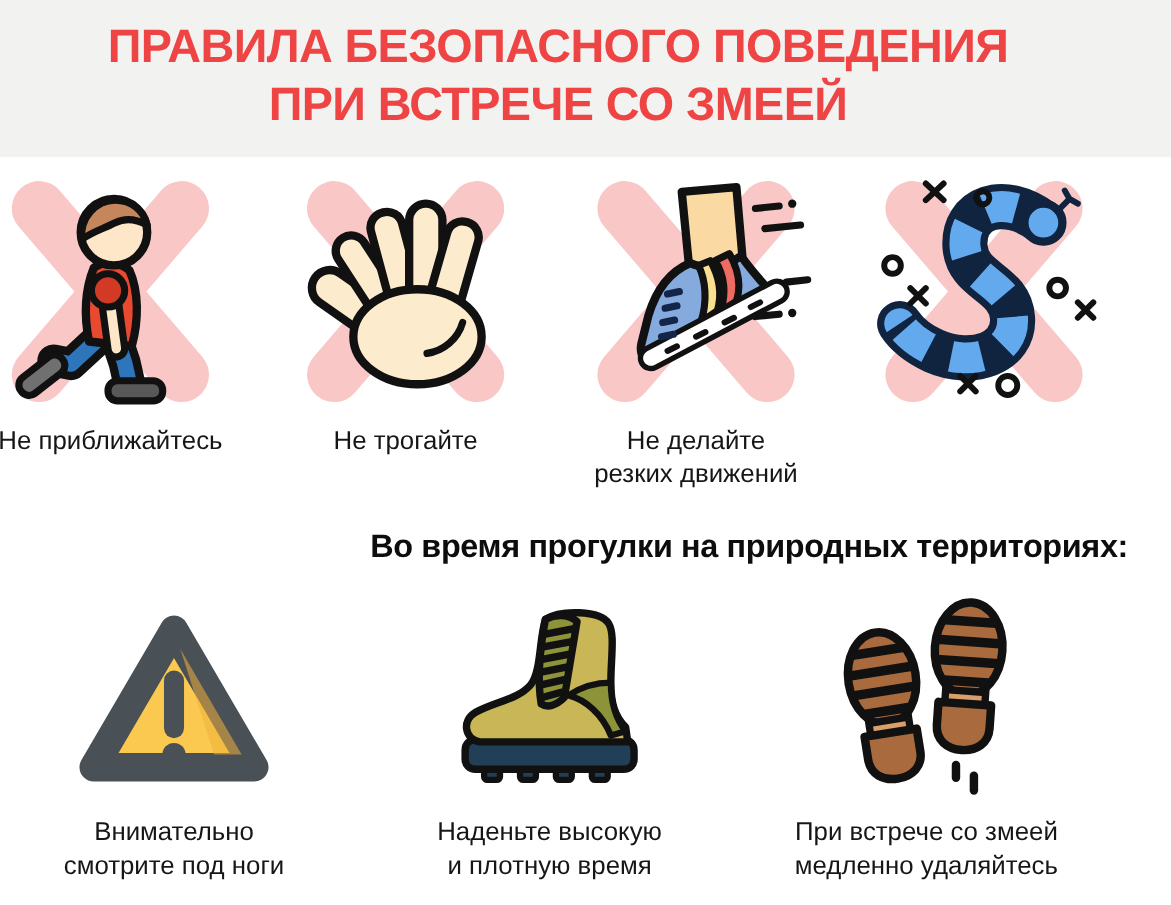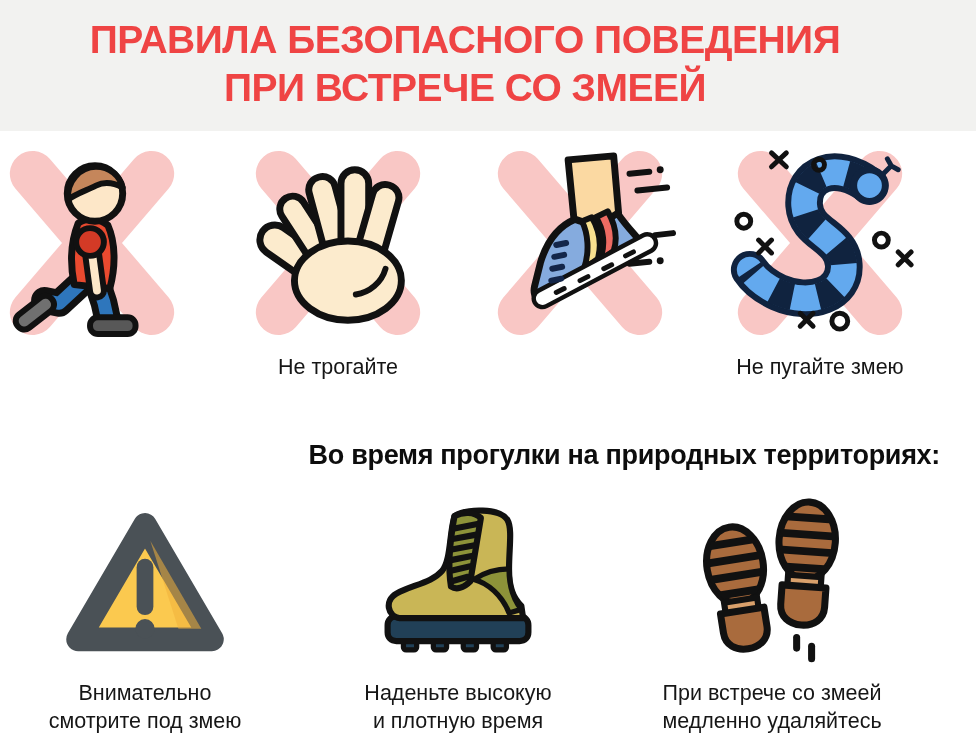--- a/index.html
+++ b/index.html
@@ -47,20 +47,21 @@
         <path d="M104,136 L112,160 L116,178" fill="none" stroke="#2e76bc" stroke-width="13" stroke-linecap="round" stroke-linejoin="round"></path>
         <rect x="98" y="175" width="46" height="17" rx="8" fill="#585858" stroke="#111" stroke-width="6"></rect>
         <path d="M86,80 C78,100 78,122 82,142 L118,146 C124,124 124,100 116,82 C106,74 94,74 86,80 Z" fill="#e94a2f" stroke="#111" stroke-width="7" stroke-linejoin="round"></path>
         <line x1="99" y1="103" x2="105" y2="148" stroke="#111" stroke-width="20" stroke-linecap="round"></line>
         <line x1="99" y1="103" x2="105" y2="148" stroke="#fde7c8" stroke-width="8" stroke-linecap="round"></line>
         <circle cx="98" cy="99" r="14" fill="#d33a26" stroke="#111" stroke-width="6"></circle>
         <circle cx="103" cy="50" r="28" fill="#fde7c8" stroke="#111" stroke-width="7"></circle>
         <path d="M76,56 C74,38 88,23 104,23 C118,23 128,32 131,44 C120,38 112,38 104,42 C94,47 84,50 76,56 Z" fill="#c5865b" stroke="#111" stroke-width="6" stroke-linejoin="round"></path>
       </svg>
     </div>
+    <div class="lbl">Не приближайтесь</div>
   </div>
 
   <div class="col row1" style="left:213px">
     <div class="icon-box">
       <svg viewBox="0 0 200 200" width="198" height="198">
         <g stroke="#f9c7c5" stroke-width="46" stroke-linecap="round">
           <line x1="40" y1="30" x2="160" y2="170"></line>
           <line x1="160" y1="30" x2="40" y2="170"></line>
         </g>
         <g fill="#fcebcd" stroke="#111" stroke-width="7">
@@ -115,20 +116,22 @@
             <line x1="150" y1="30" x2="170" y2="28"></line>
             <line x1="158" y1="47" x2="188" y2="44"></line>
             <line x1="176" y1="92" x2="194" y2="90"></line>
             <line x1="150" y1="121" x2="170" y2="119"></line>
           </g>
           <circle cx="181" cy="26" r="3.5" fill="#111"></circle>
           <circle cx="181" cy="118" r="3.5" fill="#111"></circle>
         </g>
       </svg>
     </div>
+    <div class="lbl">Не делайте
+резких движений</div>
   </div>
 
   <div class="col row1" style="left:695px">
     <div class="icon-box">
       <svg viewBox="0 0 200 200" width="198" height="198">
         <g stroke="#f9c7c5" stroke-width="46" stroke-linecap="round">
           <line x1="40" y1="30" x2="160" y2="170"></line>
           <line x1="160" y1="30" x2="40" y2="170"></line>
         </g>
         <path d="M150,42 C116,16 82,30 84,62 C86,92 122,92 124,122 C126,152 90,164 58,150 C45,144 35,136 29,127" stroke="#10233f" stroke-width="38" fill="none" stroke-linecap="round"></path>
@@ -141,36 +144,35 @@
           <circle cx="99" cy="21" r="5.5"></circle>
           <circle cx="23" cy="78" r="7"></circle>
           <path d="M38,97 L51,110 M51,97 L38,110"></path>
           <circle cx="162" cy="97" r="7"></circle>
           <path d="M179,109 L192,122 M192,109 L179,122"></path>
           <path d="M80,171 L93,184 M93,171 L80,184"></path>
           <circle cx="120" cy="179" r="8"></circle>
         </g>
       </svg>
     </div>
-    <div class="lbl">Не пугайте змею</div>
   </div>
 
   <div class="subtitle">Во время прогулки на природных территориях:</div>
 
   <div class="col row2" style="left:-10px">
     <div class="icon-box">
       <svg viewBox="0 0 200 200" width="176" height="176">
         <path d="M100,34 L176,164 L24,164 Z" fill="#fbc94f" stroke="#4a5156" stroke-width="27" stroke-linejoin="round"></path>
         <path d="M106,52 L164,152 L138,152 Z" fill="#f0b03c" opacity="0.55"></path>
         <line x1="100" y1="82" x2="100" y2="127" stroke="#4a5156" stroke-width="19" stroke-linecap="round"></line>
         <circle cx="100" cy="152" r="11" fill="#4a5156"></circle>
       </svg>
     </div>
     <div class="lbl">Внимательно
-смотрите под змею</div>
+смотрите под ноги</div>
   </div>
 
   <div class="col row2" style="left:303px">
     <div class="icon-box">
       <svg viewBox="0 0 200 200" width="176" height="176">
         <g stroke-linejoin="round">
           <g fill="#214057" stroke="#111" stroke-width="6">
             <rect x="38" y="158" width="15" height="18" rx="3"></rect>
             <rect x="72" y="158" width="15" height="18" rx="3"></rect>
             <rect x="106" y="158" width="15" height="18" rx="3"></rect>

